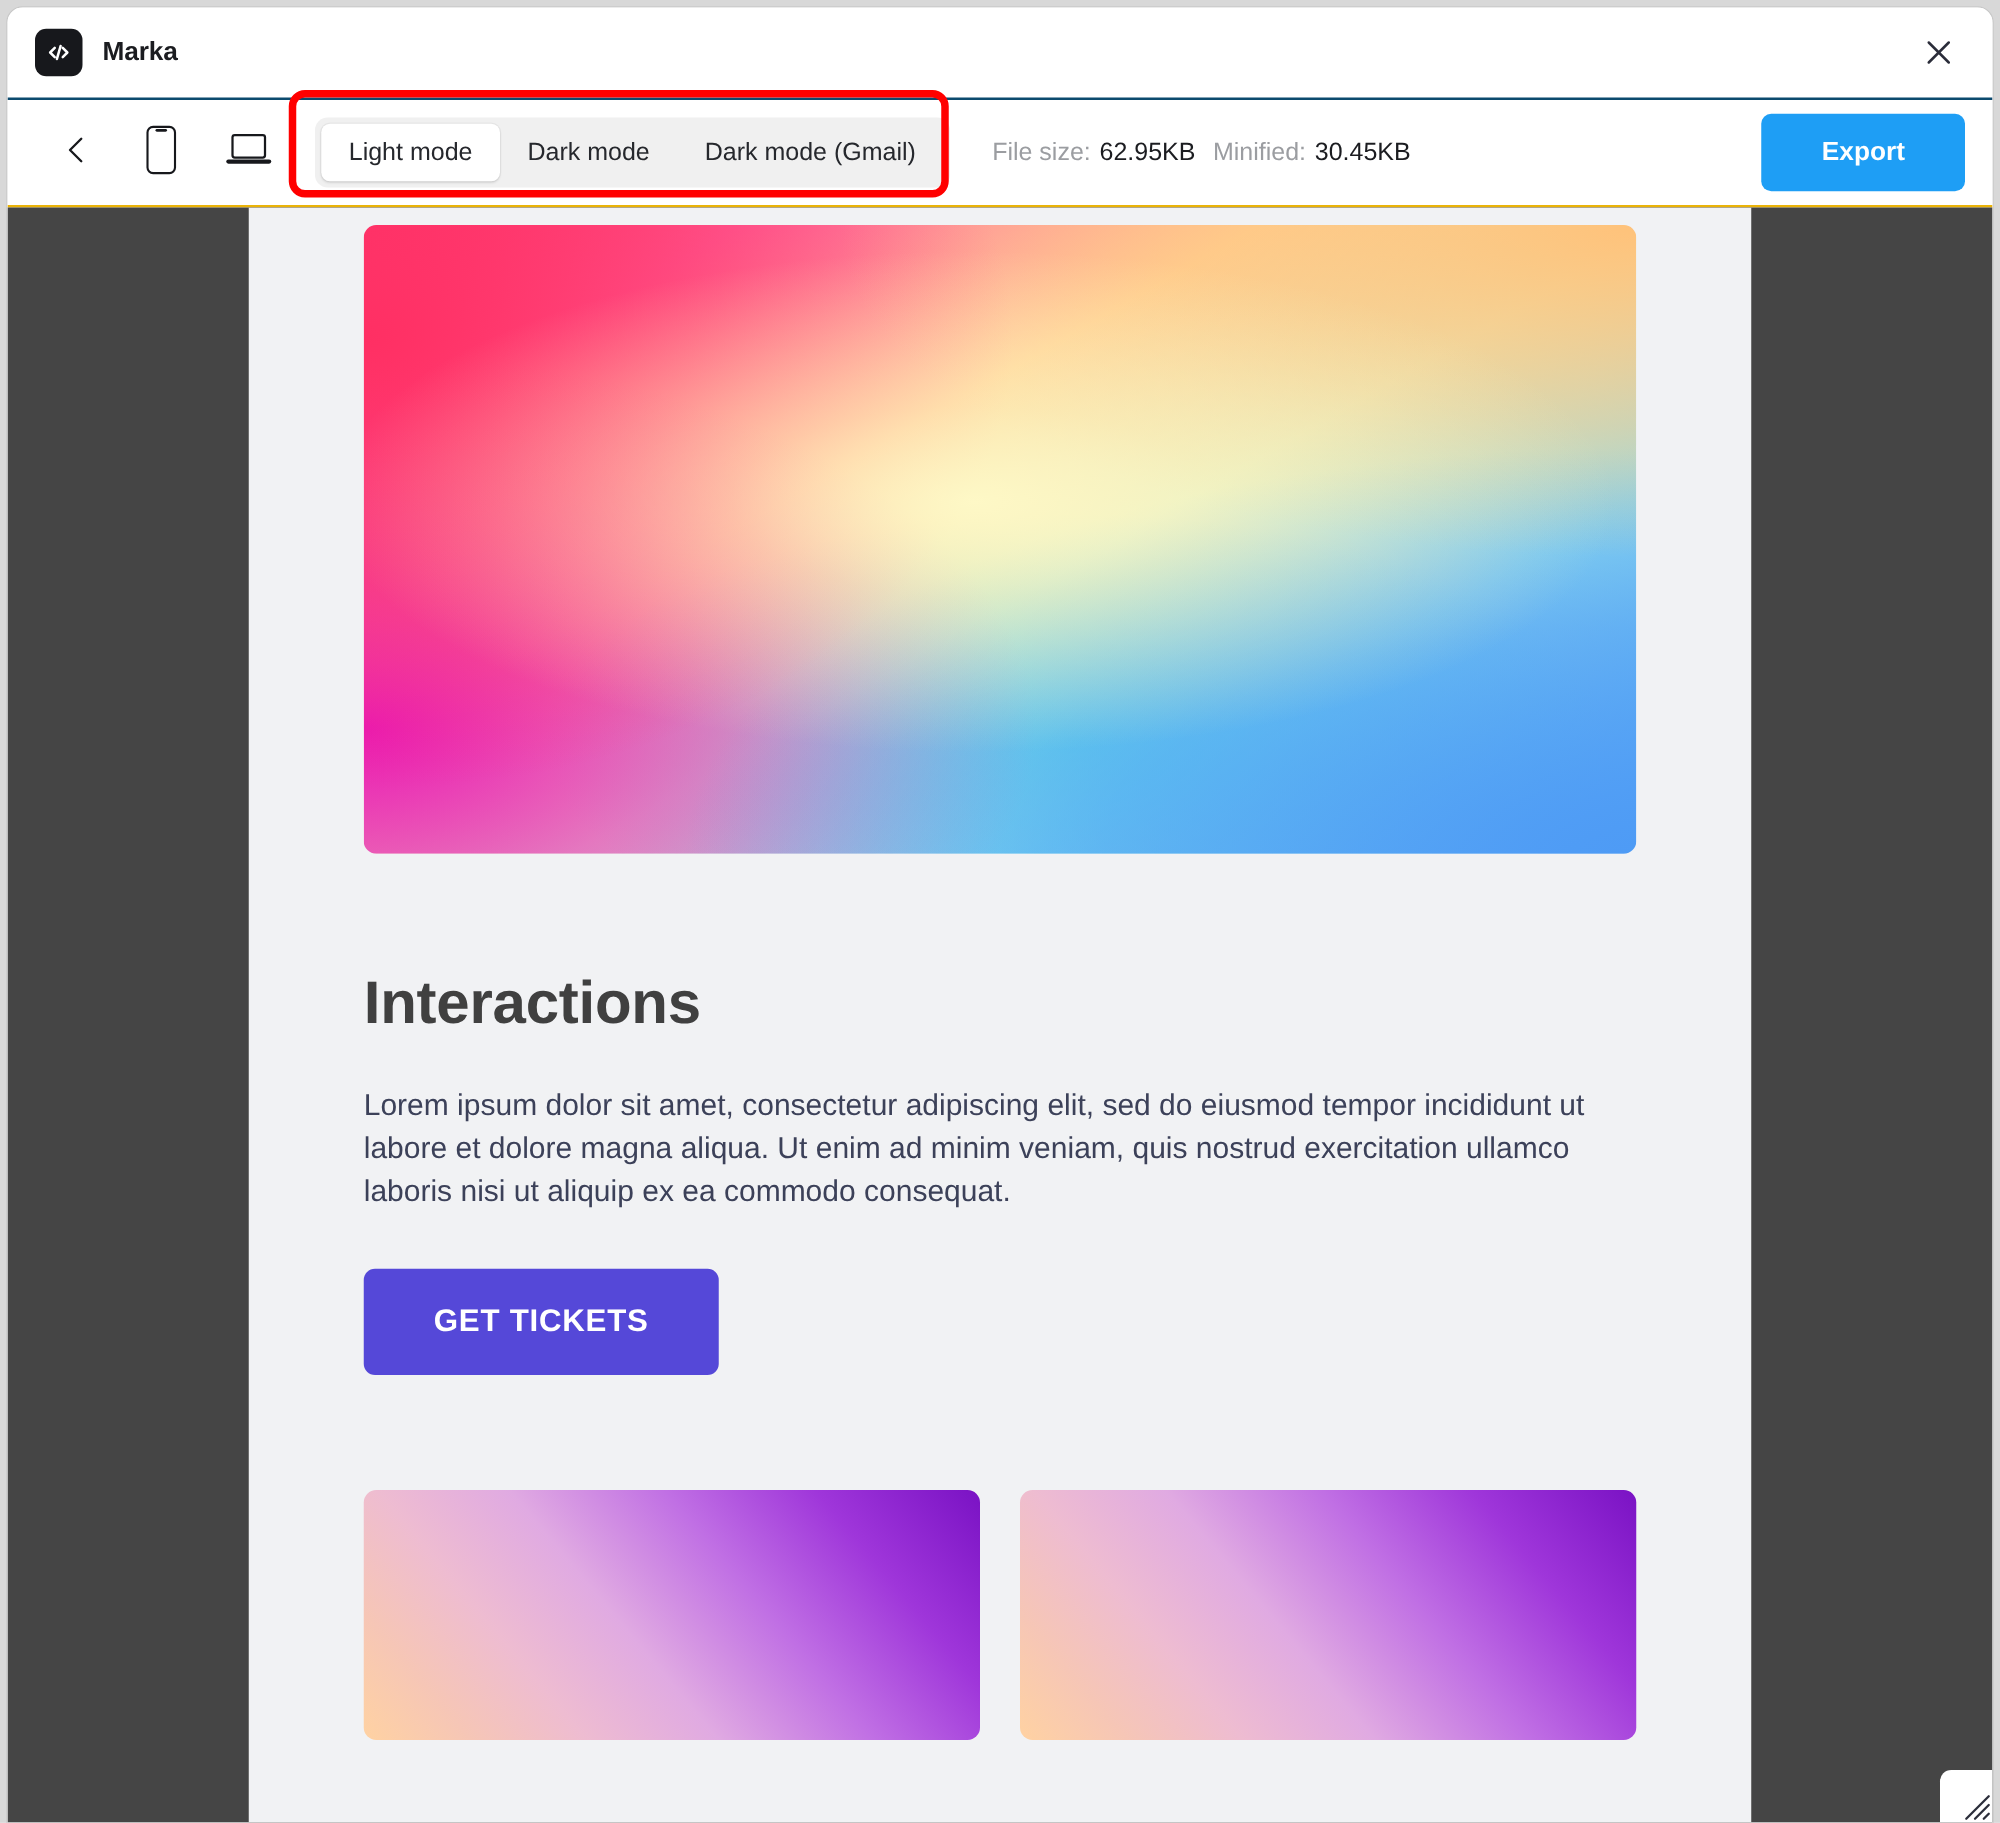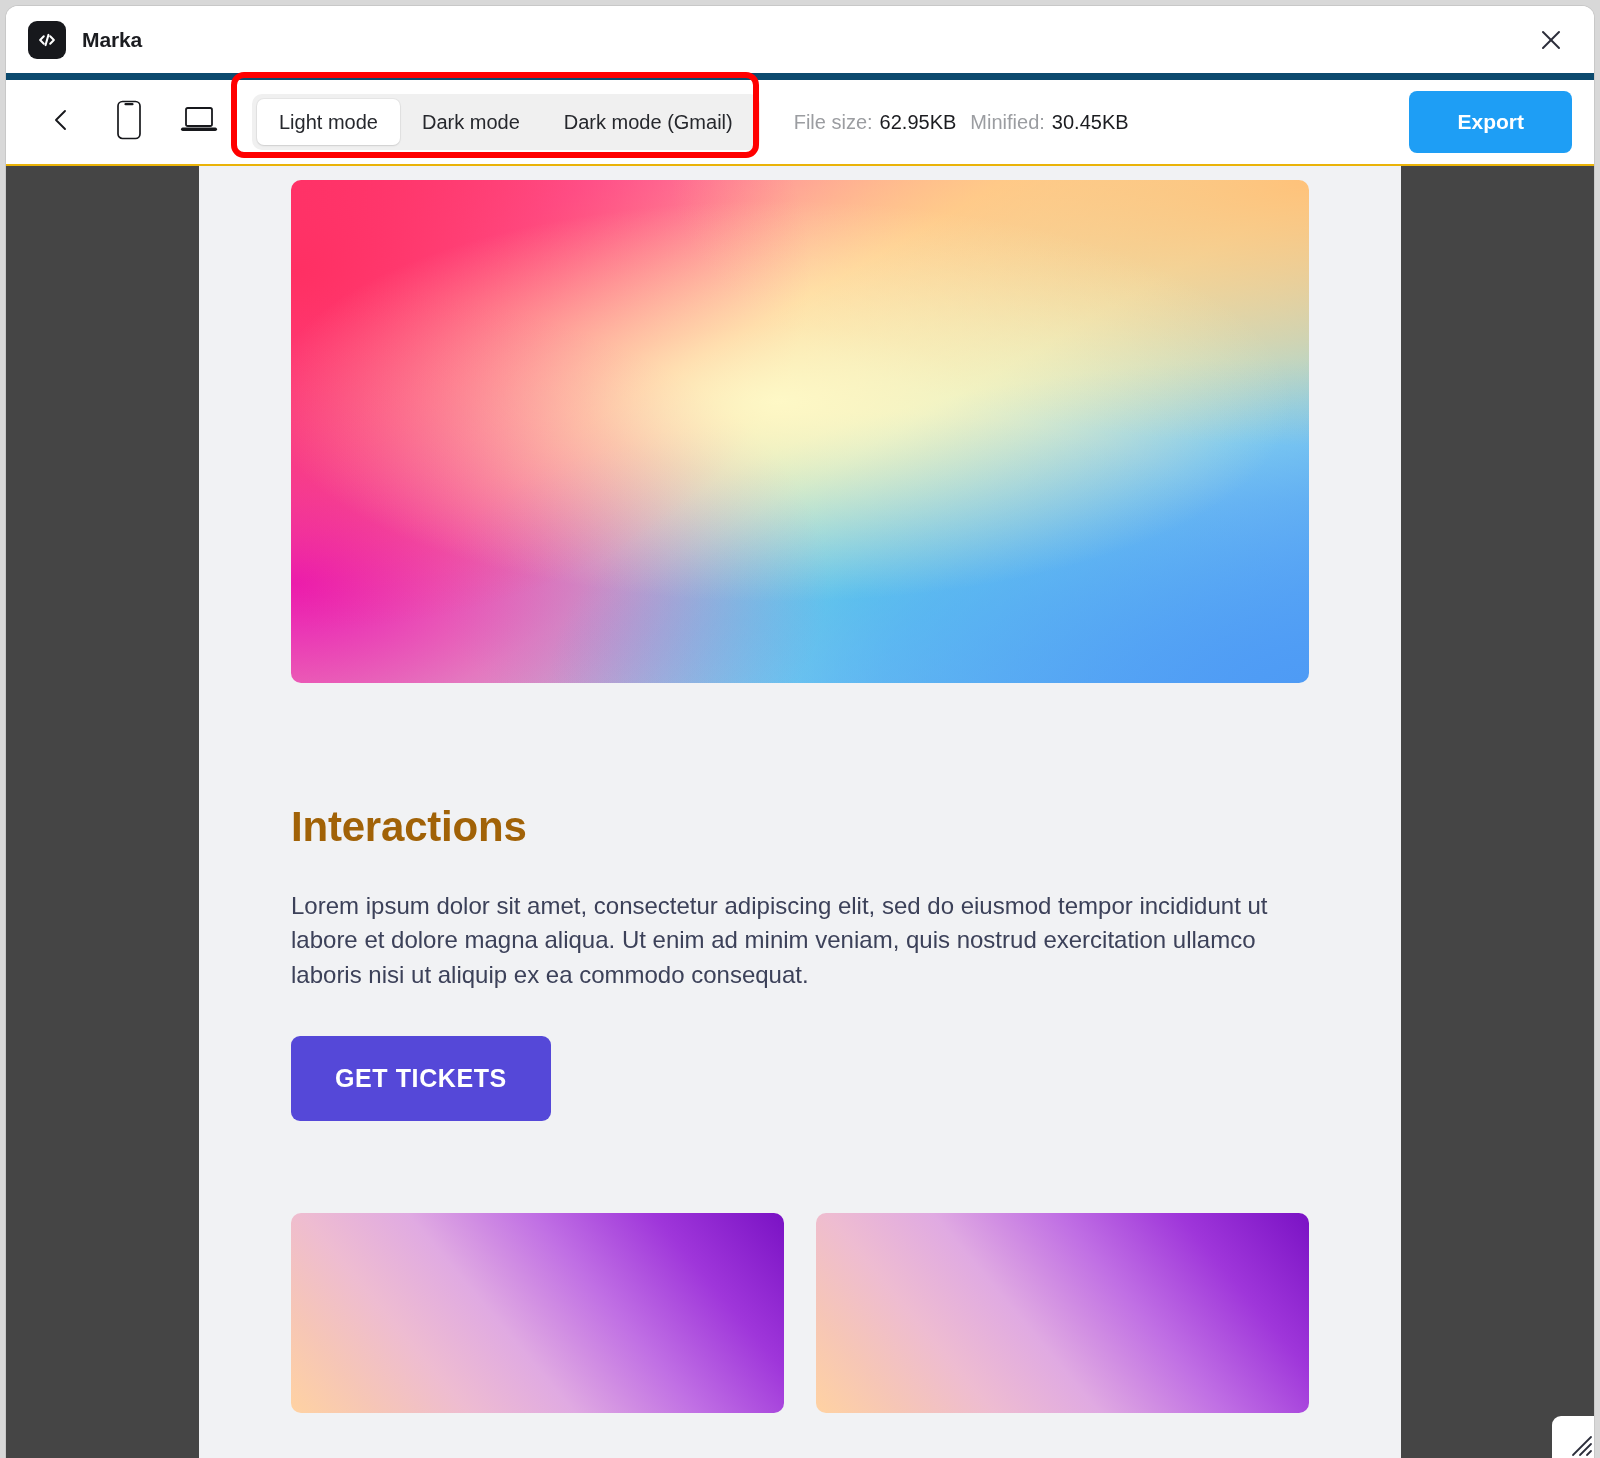--- a/index.html
+++ b/index.html
@@ -23,21 +23,21 @@
     border-radius: 12px 12px 0 0;
     overflow: hidden;
     box-shadow: 0 0 0 1px rgba(0,0,0,0.07);
   }
 
   
   .titlebar {
     position: relative;
     height: 74px;
     background: #ffffff;
-    border-bottom: 7px solid #0c4a6e;
+    border-bottom: 2px solid #0c4a6e;
     display: flex;
     align-items: center;
     padding: 0 22px 0 22px;
   }
   .brand { display: flex; align-items: center; gap: 16px; }
   .brand-logo {
     width: 38px; height: 38px;
     background: #17181c;
     border-radius: 9px;
     display: flex; align-items: center; justify-content: center;
@@ -168,43 +168,43 @@
     background:
       radial-gradient(120% 95% at 48% 44%, rgba(255,250,200,0.92) 0%, rgba(255,245,190,0.55) 16%, rgba(255,255,255,0) 42%),
       radial-gradient(95% 80% at 100% 0%, #ffc27a 0%, rgba(255,194,122,0.45) 40%, rgba(255,194,122,0) 66%),
       radial-gradient(110% 95% at 100% 100%, #4e9bf5 0%, rgba(78,155,245,0.55) 38%, rgba(78,155,245,0) 68%),
       radial-gradient(85% 120% at 0% 18%, #ff2f63 0%, rgba(255,47,99,0.55) 30%, rgba(255,47,99,0) 60%),
       radial-gradient(80% 90% at 0% 80%, #e818b8 0%, rgba(232,24,184,0.5) 34%, rgba(232,24,184,0) 66%),
       radial-gradient(70% 60% at 56% 82%, rgba(80,215,235,0.75) 0%, rgba(80,215,235,0) 60%),
       linear-gradient(150deg, #ff3a73 0%, #ff66a0 16%, #ffd39a 38%, #dff0c9 55%, #8fdcee 74%, #5aa9f7 100%);
   }
   .section-heading {
-    margin-top: 120px;
-    font-size: 42px;
+    margin-top: 92px;
+    font-size: 48px;
     font-weight: bold;
-    color: #a16207;
+    color: #404040;
     letter-spacing: -0.2px;
   }
   .body-para {
     margin-top: 38px;
     font-size: 24px;
     line-height: 1.43;
     color: #3c4159;
   }
   .cta-button {
     display: inline-block;
     margin-top: 44px;
     background: #5548d8;
     color: #ffffff;
     font-size: 25px;
     font-weight: bold;
     letter-spacing: 0.6px;
     border: none;
     border-radius: 9px;
-    padding: 28px 44px;
+    padding: 28px 56px;
     cursor: pointer;
     font-family: "Liberation Sans", sans-serif;
   }
   .card-row {
     display: flex;
     gap: 32px;
     margin-top: 92px;
   }
   .card-image {
     flex: 1;

